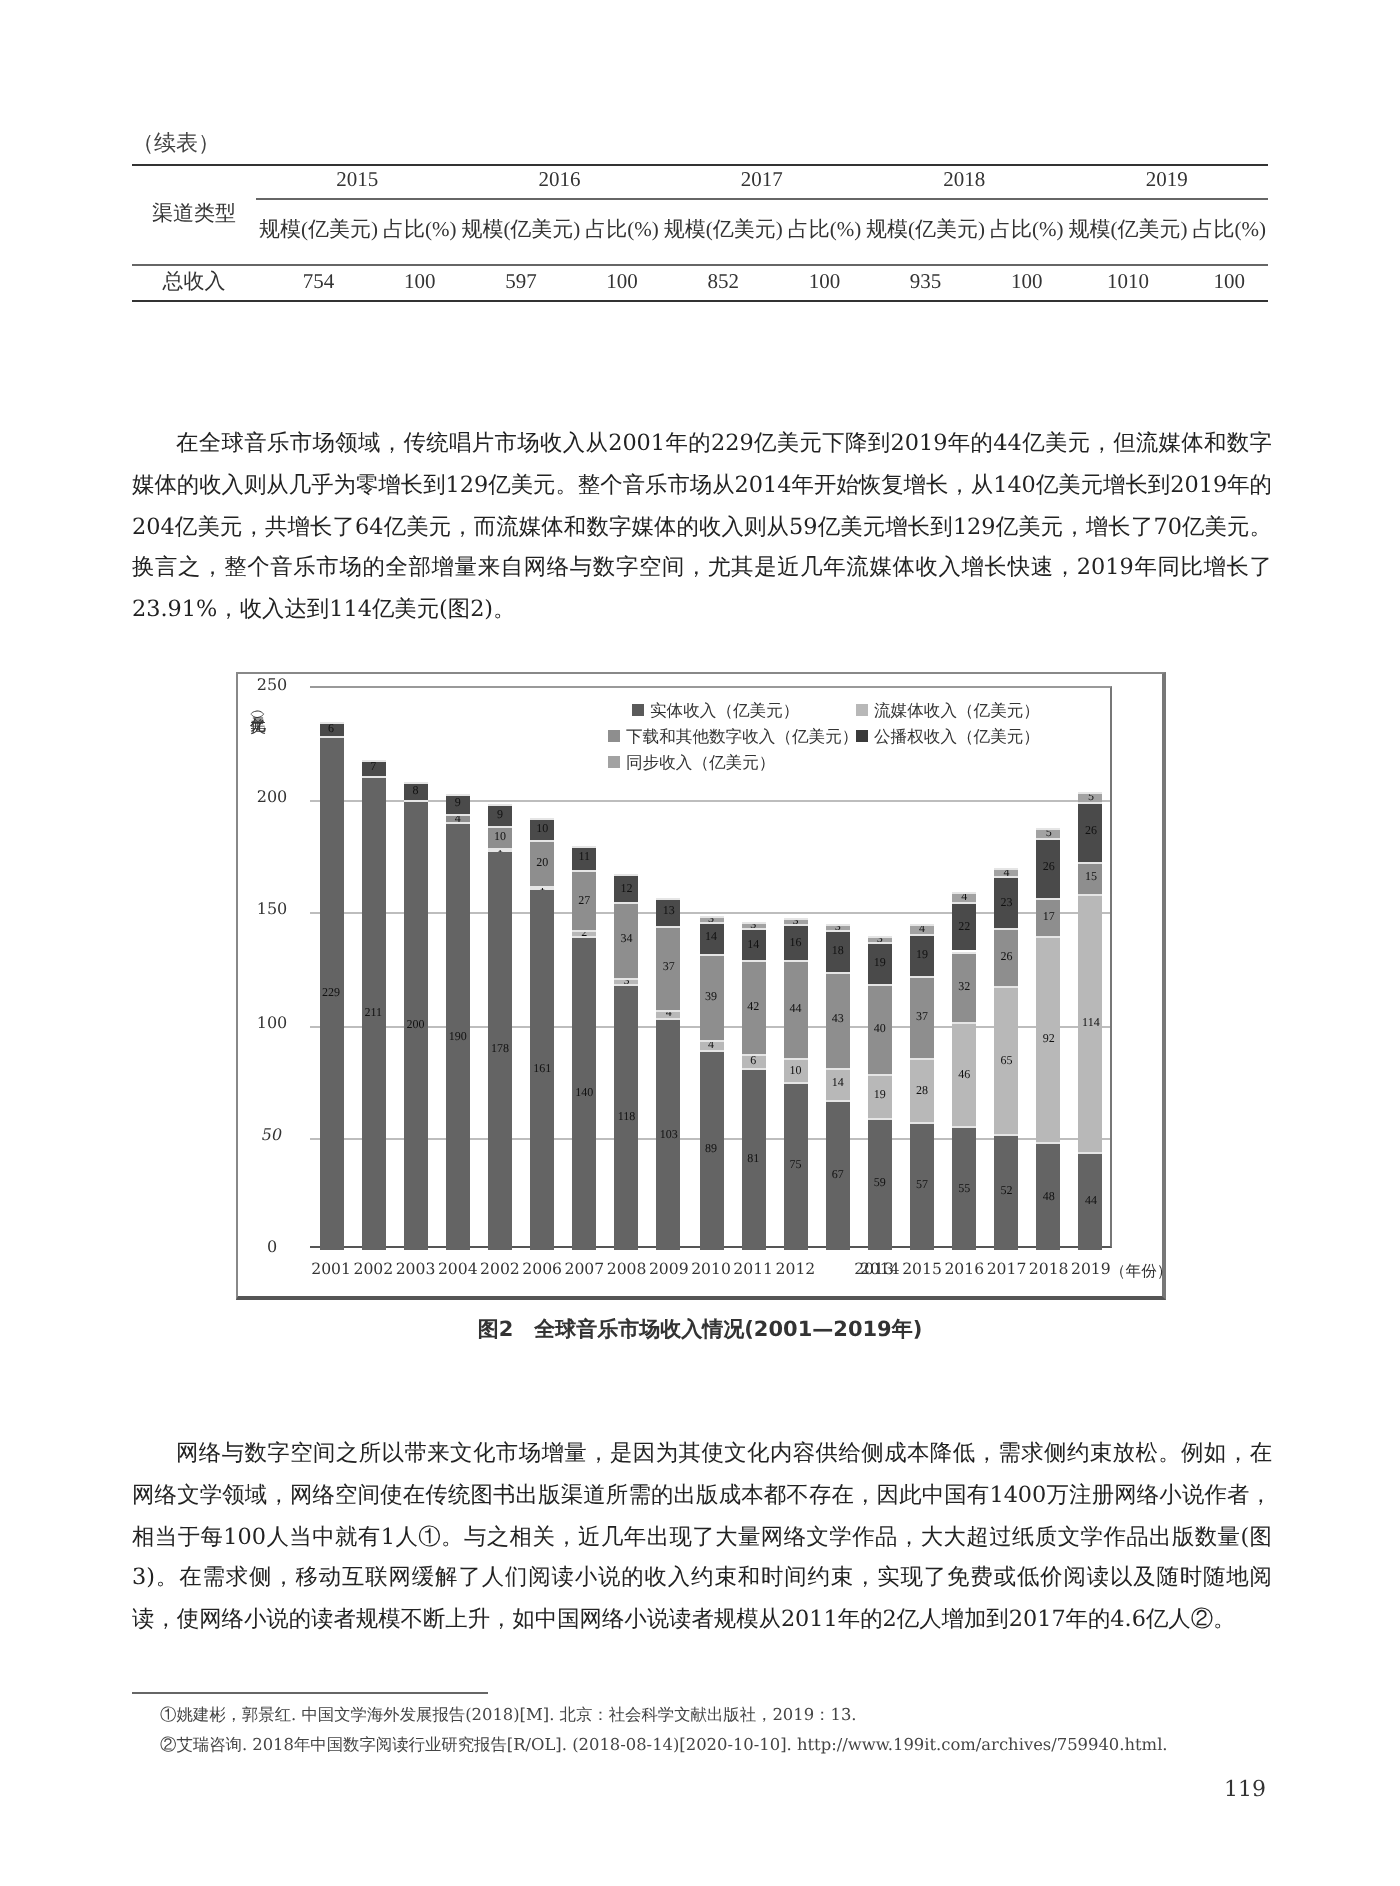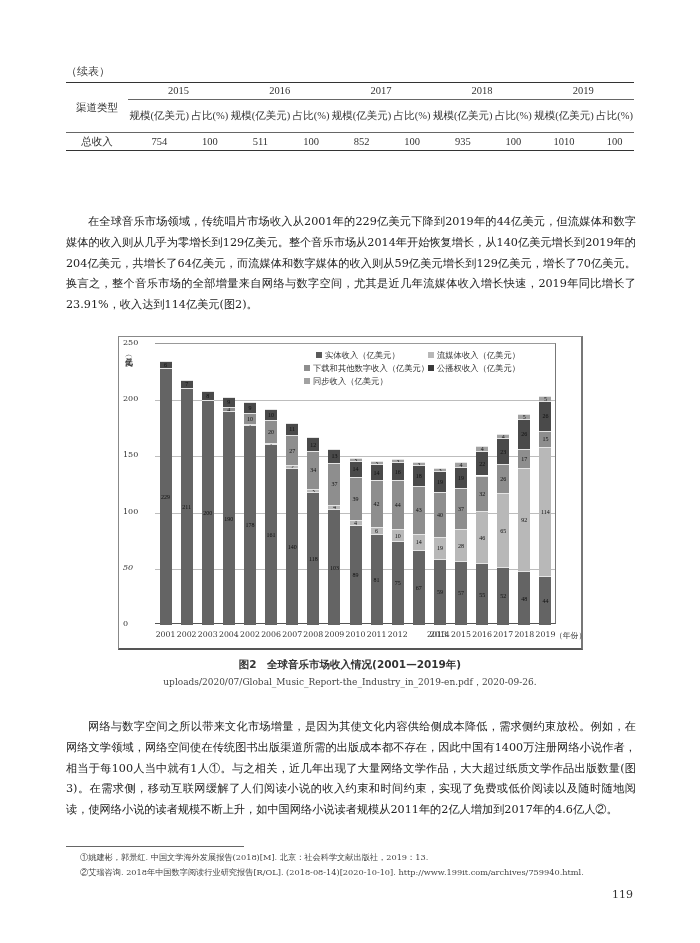--- a/index.html
+++ b/index.html
@@ -17,21 +17,21 @@
   .note { left:74px; top:154px; width:560px; font-size:9px; line-height:16px; color:#444; }
   .para { left:66px; width:570px; font-size:11.2px; line-height:20.8px; color:#222;
           text-indent:22px; text-align:justify; }
   .p1 { top:212px; }
   .p2 { top:717px; }
   .chart-frame { left:118px; top:336px; width:465px; height:314px; border:1px solid #888;
                  border-right:2px solid #777; border-bottom:2px solid #555; box-sizing:border-box; }
   .plot { left:155px; top:343px; width:401px; height:281px; border-top:1px solid #999;
           border-right:1px solid #777; border-bottom:1px solid #555; box-sizing:border-box; }
   .grid { position:absolute; left:0; width:100%; height:0; border-top:1px solid #bdbdbd; }
-  .ytick { position:absolute; font-size:8px; color:#333; width:26px; text-align:left; }
+  .ytick { position:absolute; font-size:8px; color:#333; width:26px; text-align:center; }
   .ylabel { left:122px; top:352px; font-size:8px; writing-mode:vertical-rl; color:#333; }
   .xtick { position:absolute; font-size:7.8px; color:#333; width:24px; text-align:center; top:630px; }
   .xunit { position:absolute; font-size:7.8px; color:#333; top:630px; left:555px; }
   .bar { position:absolute; width:12px; }
   .seg { position:absolute; left:0; width:12px; box-sizing:border-box; border-top:1px solid #e5e5e5;
          font-size:6px; color:#111; text-align:center; display:flex; align-items:center; justify-content:center;
          font-family:"Liberation Serif",serif; overflow:hidden; }
   .legend { left:304px; top:349px; font-size:8.3px; color:#333; line-height:13px; }
   .legend .li { position:absolute; white-space:nowrap; }
   .legend .sw { display:inline-block; width:6px; height:6px; margin-right:3px; vertical-align:0px; }
@@ -68,21 +68,21 @@
       <th>占比(%)</th>
       <th>规模(亿美元)</th>
       <th>占比(%)</th>
     </tr>
   </thead>
   <tbody>
     <tr>
       <td>总收入</td>
       <td>754</td>
       <td>100</td>
-      <td>511</td>
+      <td>597</td>
       <td>100</td>
       <td>852</td>
       <td>100</td>
       <td>935</td>
       <td>100</td>
       <td>1010</td>
       <td>100</td>
     </tr>
   </tbody>
 </table>
@@ -260,21 +260,20 @@
   <div class="li" style="left:124px;top:0;">
     <span class="sw" style="background:#b8b8b8"></span><span>流媒体收入（亿美元）</span>
   </div>
   <div class="li" style="left:124px;top:13px;">
     <span class="sw" style="background:#3a3a3a"></span><span>公播权收入（亿美元）</span>
   </div>
 </div>
 
 <div class="abs cap-title">图2　全球音乐市场收入情况(2001—2019年)</div>
 <div class="abs cap-src">
-  <div>uploads/2020/07/Global_Music_Report-the_Industry_in_2019-en.pdf，2020-09-26.</div>
 </div>
 
 <div class="abs para p2">网络与数字空间之所以带来文化市场增量，是因为其使文化内容供给侧成本降低，需求侧约束放松。例如，在网络文学领域，网络空间使在传统图书出版渠道所需的出版成本都不存在，因此中国有1400万注册网络小说作者，相当于每100人当中就有1人①。与之相关，近几年出现了大量网络文学作品，大大超过纸质文学作品出版数量(图3)。在需求侧，移动互联网缓解了人们阅读小说的收入约束和时间约束，实现了免费或低价阅读以及随时随地阅读，使网络小说的读者规模不断上升，如中国网络小说读者规模从2011年的2亿人增加到2017年的4.6亿人②。</div>
 
 <div class="abs fn-rule"></div>
 <div class="abs fn fn1">①姚建彬，郭景红. 中国文学海外发展报告(2018)[M]. 北京：社会科学文献出版社，2019：13.</div>
 <div class="abs fn fn2">②艾瑞咨询. 2018年中国数字阅读行业研究报告[R/OL]. (2018-08-14)[2020-10-10]. http://www.199it.com/archives/759940.html.</div>
 <div class="abs pageno">119</div>
 
 </body></html>

